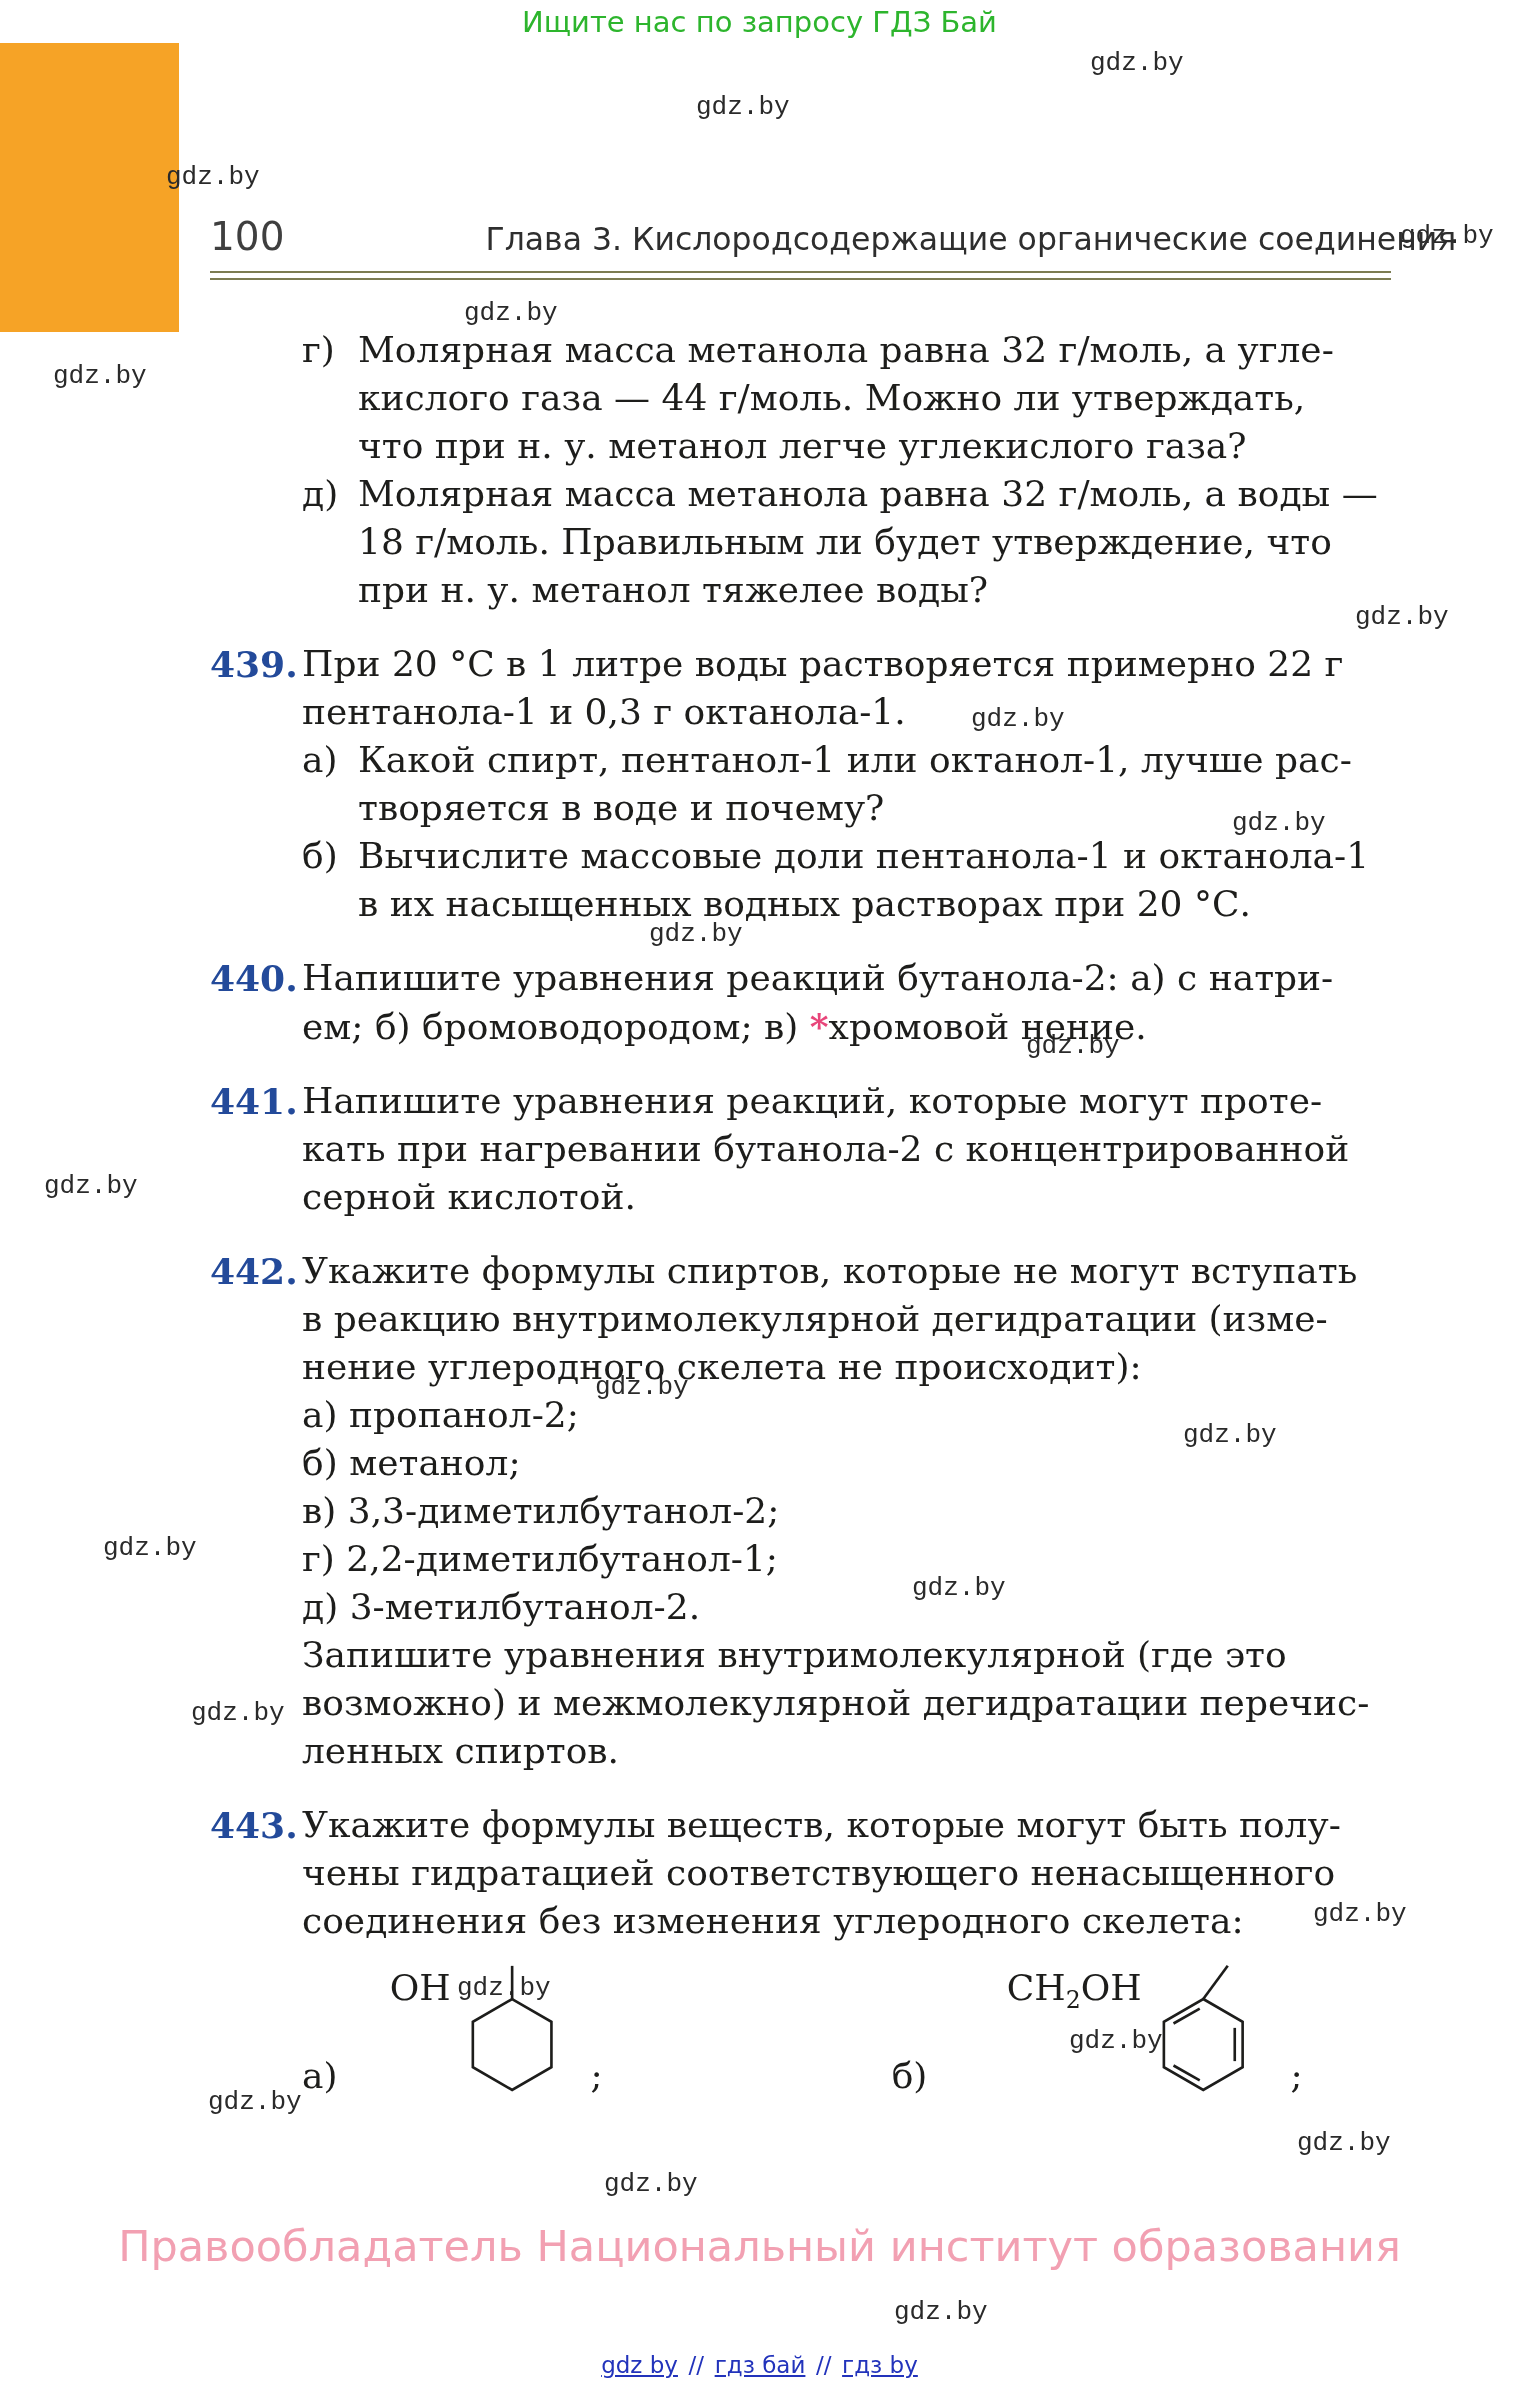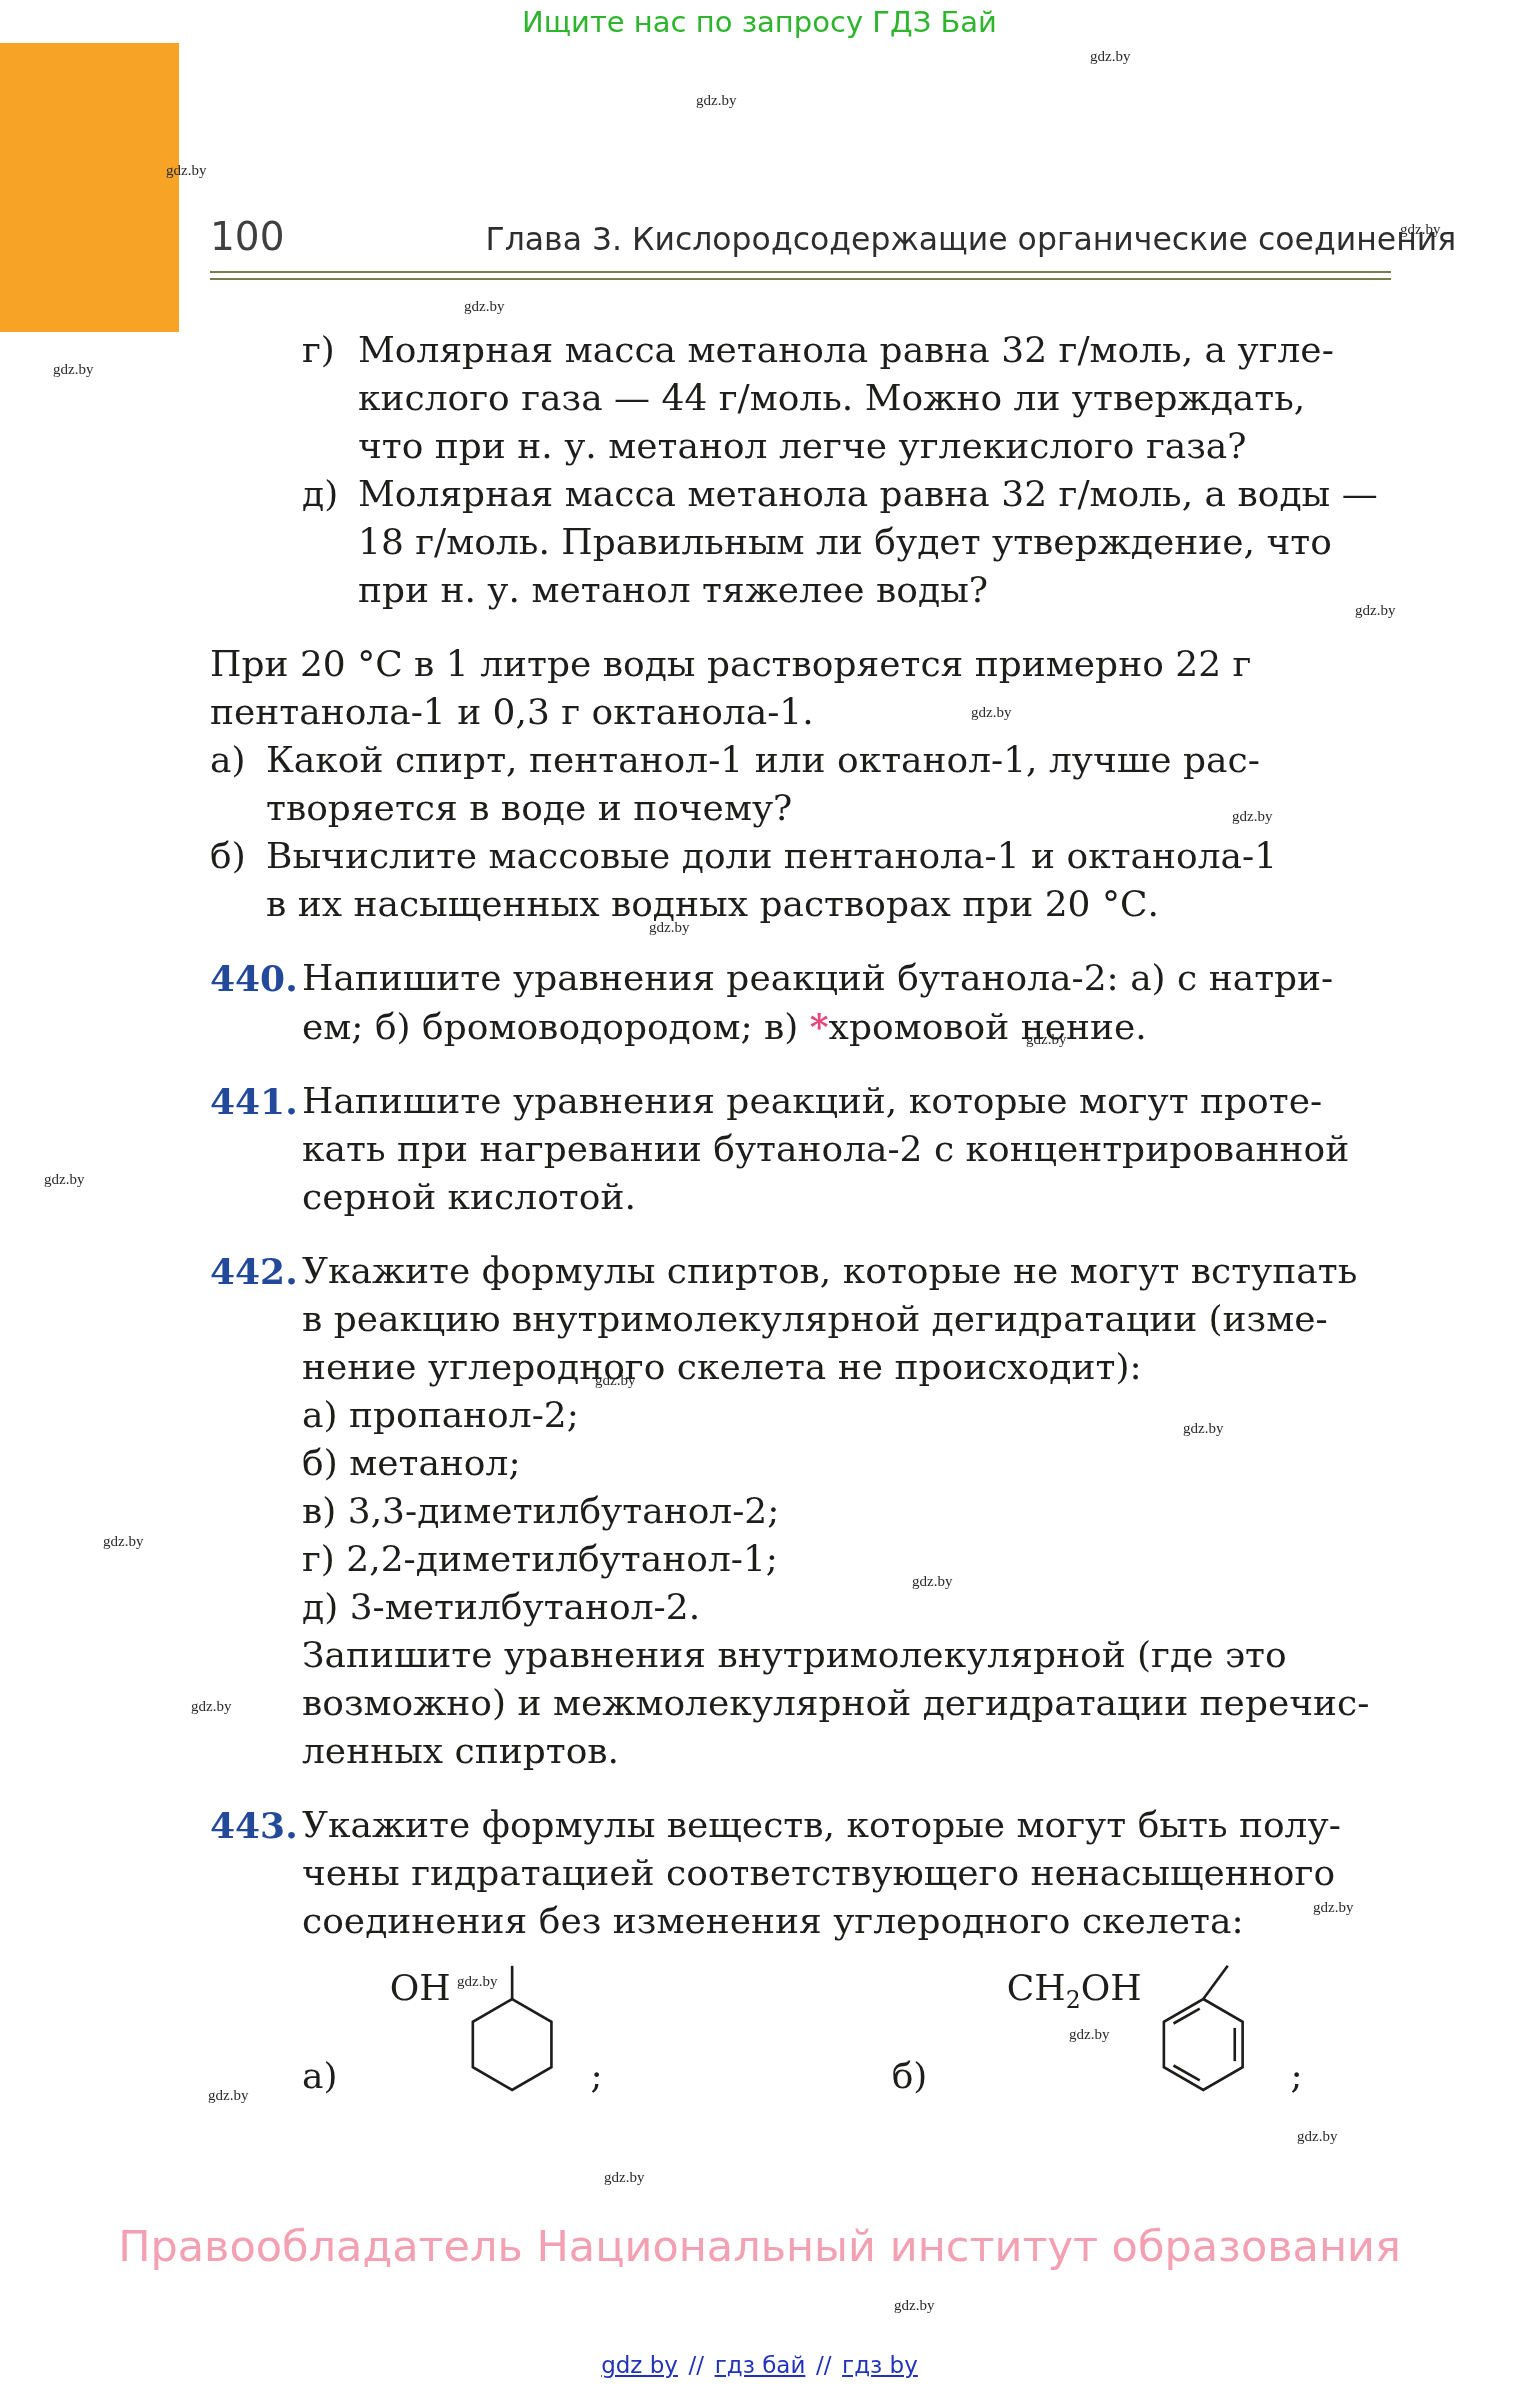--- a/index.html
+++ b/index.html
@@ -9,22 +9,22 @@
     background:#ffffff; overflow:hidden;
     font-family:"DejaVu Serif","Liberation Serif",serif; color:#1d1d1b;
   }
   .top-banner {
     position:absolute; top:5.3px; left:0; width:100%; text-align:center;
     font-family:"DejaVu Sans","Liberation Sans",sans-serif;
     font-size:29px; color:#2db52d;
   }
   .orange-block { position:absolute; left:0; top:43px; width:179px; height:289px; background:#f6a326; }
   .wm {
-    position:absolute; font-family:Liberation Serif, serif;
-    font-size:15px; color:#2a2a2a; white-space:nowrap;
+    position:absolute; font-family:Liberation Mono, monospace;
+    font-size:26px; color:#2a2a2a; white-space:nowrap;
   }
   .main { position:absolute; left:210px; top:214px; width:1181px; }
   .header-row { display:flex; align-items:baseline; font-family:"DejaVu Sans","Liberation Sans",sans-serif; }
   .page-num { font-size:39px; color:#3f3f3f; }
   .chapter { flex:1; text-align:left; padding-left:201px; font-size:31.5px; color:#2e2e2e; white-space:nowrap; }
   .rule { margin-top:12.3px; height:8.8px; border-top:2.6px solid #7c7c52; border-bottom:2.6px solid #7c7c52; }
   .content { margin-top:46px; font-size:36px; line-height:48px; }
   .ptext, .stext { white-space:pre-line; }
   .intro { margin-left:92px; }
   .subitem { display:flex; }
@@ -113,20 +113,21 @@
         </div>
         <div class="subitem">
           <span class="slabel">д)</span>
           <span class="stext">Молярная масса метанола равна 32 г/моль, а воды —
 18 г/моль. Правильным ли будет утверждение, что
 при н. у. метанол тяжелее воды?</span>
         </div>
       </div>
 
       <div class="problem">
+        <span class="pnum">439.</span>
         <div class="pbody">
           <div class="ptext">При 20 °С в 1 литре воды растворяется примерно 22 г
 пентанола-1 и 0,3 г октанола-1.</div>
           <div class="subitem">
             <span class="slabel">а)</span>
             <span class="stext">Какой спирт, пентанол-1 или октанол-1, лучше рас-
 творяется в воде и почему?</span>
           </div>
           <div class="subitem">
             <span class="slabel">б)</span>

